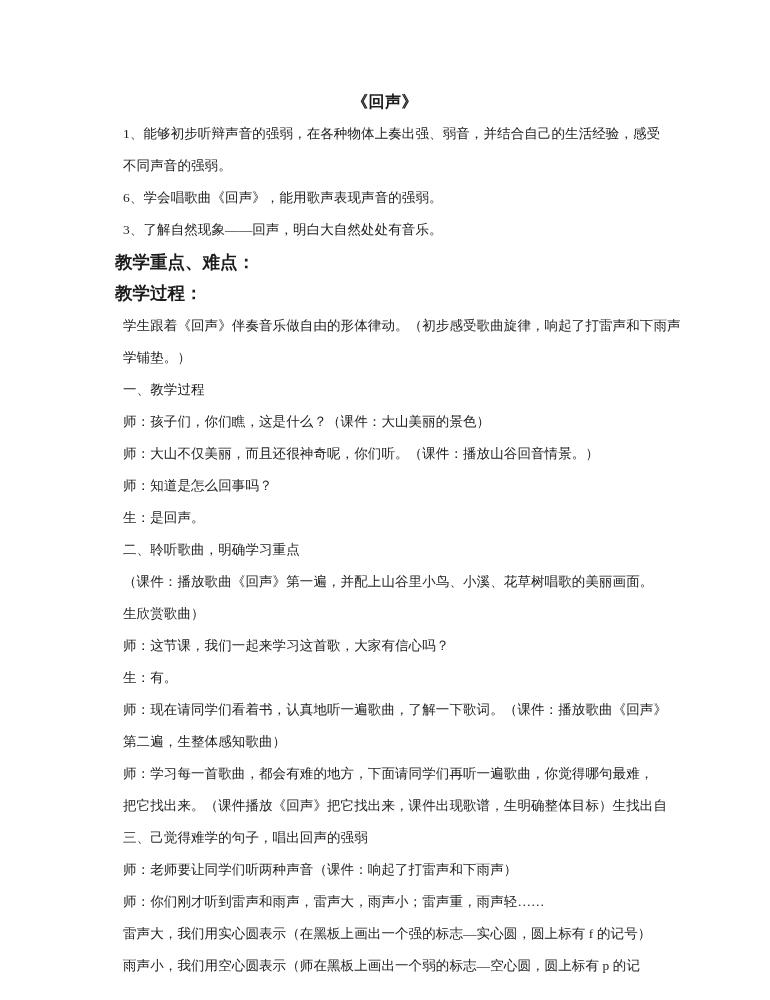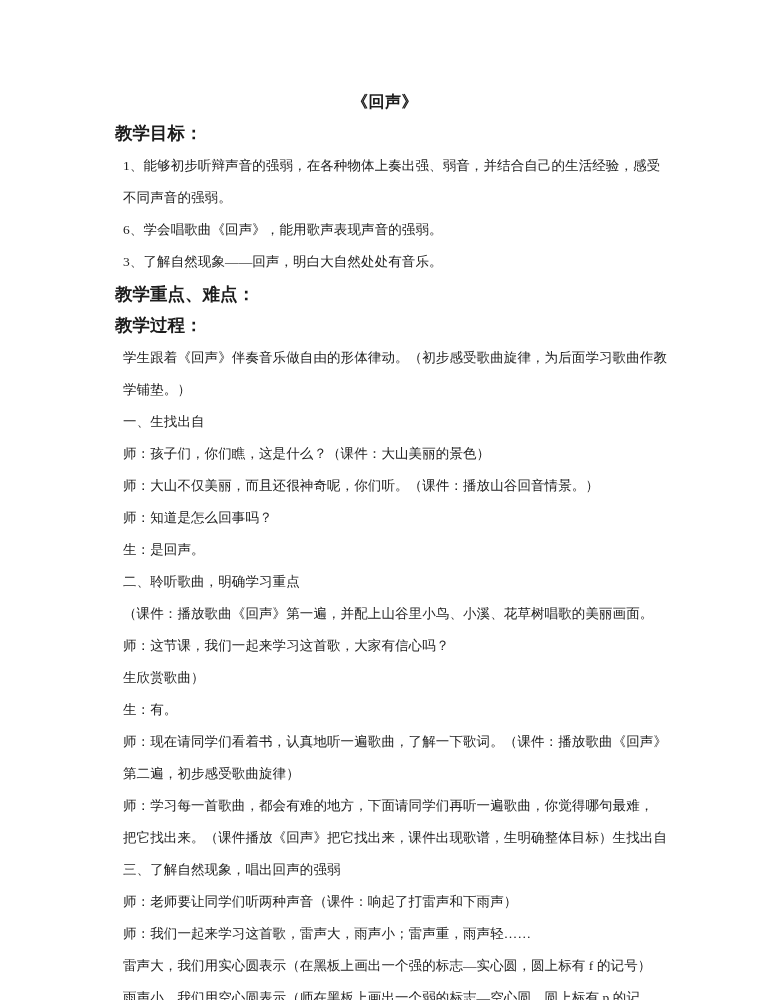--- a/index.html
+++ b/index.html
@@ -45,42 +45,41 @@
     margin: 8px;
     letter-spacing: 0.1px;
   }
 </style>
 </head>
 <body>
 
 <div class="page">
   <div class="doc-title">《回声》</div>
   <div>
-      <div class="line heading">教学目标：</div>
       <div class="line body">1、能够初步听辩声音的强弱，在各种物体上奏出强、弱音，并结合自己的生活经验，感受</div>
       <div class="line body">不同声音的强弱。</div>
       <div class="line body">6、学会唱歌曲《回声》，能用歌声表现声音的强弱。</div>
       <div class="line body">3、了解自然现象——回声，明白大自然处处有音乐。</div>
       <div class="line heading">教学重点、难点：</div>
       <div class="line heading">教学过程：</div>
-      <div class="line body">学生跟着《回声》伴奏音乐做自由的形体律动。（初步感受歌曲旋律，为后面学习歌曲作教</div>
+      <div class="line body">学生跟着《回声》伴奏音乐做自由的形体律动。（初步感受歌曲旋律，响起了打雷声和下雨声</div>
       <div class="line body">学铺垫。）</div>
-      <div class="line body">一、生找出自</div>
+      <div class="line body">一、教学过程</div>
       <div class="line body">师：孩子们，你们瞧，这是什么？（课件：大山美丽的景色）</div>
       <div class="line body">师：大山不仅美丽，而且还很神奇呢，你们听。（课件：播放山谷回音情景。）</div>
       <div class="line body">师：知道是怎么回事吗？</div>
       <div class="line body">生：是回声。</div>
       <div class="line body">二、聆听歌曲，明确学习重点</div>
       <div class="line body">（课件：播放歌曲《回声》第一遍，并配上山谷里小鸟、小溪、花草树唱歌的美丽画面。</div>
+      <div class="line body">生欣赏歌曲）</div>
       <div class="line body">师：这节课，我们一起来学习这首歌，大家有信心吗？</div>
-      <div class="line body">生欣赏歌曲）</div>
       <div class="line body">生：有。</div>
       <div class="line body">师：现在请同学们看着书，认真地听一遍歌曲，了解一下歌词。（课件：播放歌曲《回声》</div>
-      <div class="line body">第二遍，初步感受歌曲旋律）</div>
+      <div class="line body">第二遍，生整体感知歌曲）</div>
       <div class="line body">师：学习每一首歌曲，都会有难的地方，下面请同学们再听一遍歌曲，你觉得哪句最难，</div>
       <div class="line body">把它找出来。（课件播放《回声》把它找出来，课件出现歌谱，生明确整体目标）生找出自</div>
-      <div class="line body">三、了解自然现象，唱出回声的强弱</div>
+      <div class="line body">三、己觉得难学的句子，唱出回声的强弱</div>
       <div class="line body">师：老师要让同学们听两种声音（课件：响起了打雷声和下雨声）</div>
-      <div class="line body">师：我们一起来学习这首歌，雷声大，雨声小；雷声重，雨声轻……</div>
+      <div class="line body">师：你们刚才听到雷声和雨声，雷声大，雨声小；雷声重，雨声轻……</div>
       <div class="line body">雷声大，我们用实心圆表示（在黑板上画出一个强的标志—实心圆，圆上标有 f 的记号）</div>
       <div class="line body">雨声小，我们用空心圆表示（师在黑板上画出一个弱的标志—空心圆，圆上标有 p 的记</div>
     </div>
 </div>
 
 </body></html>

